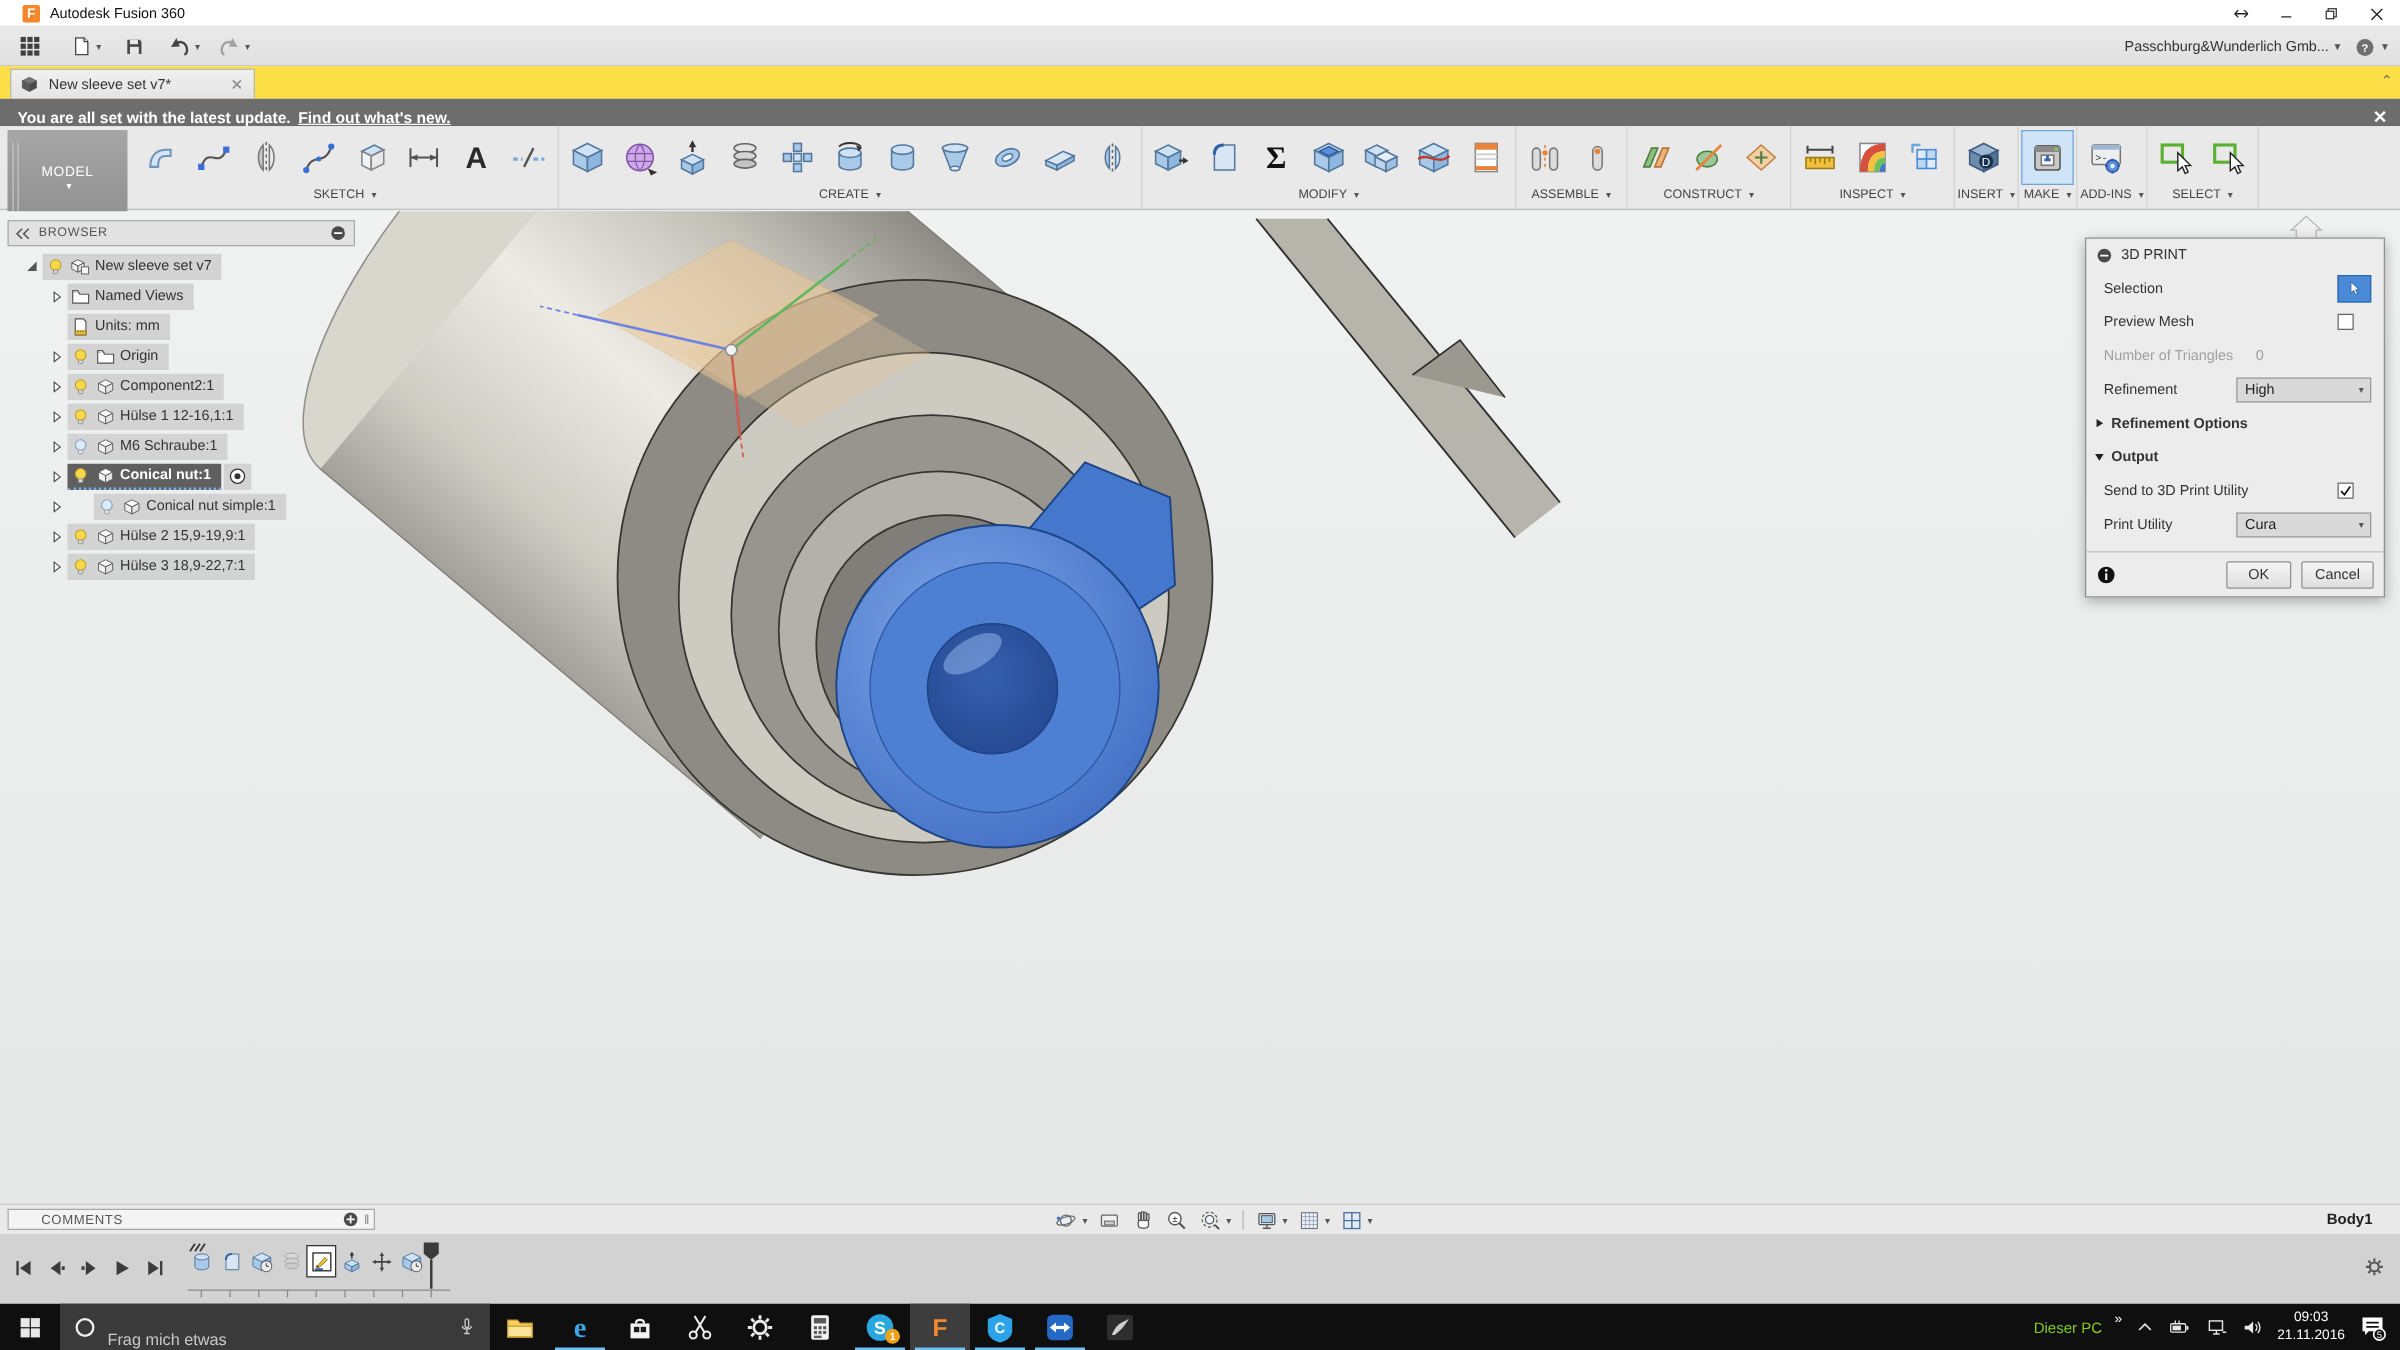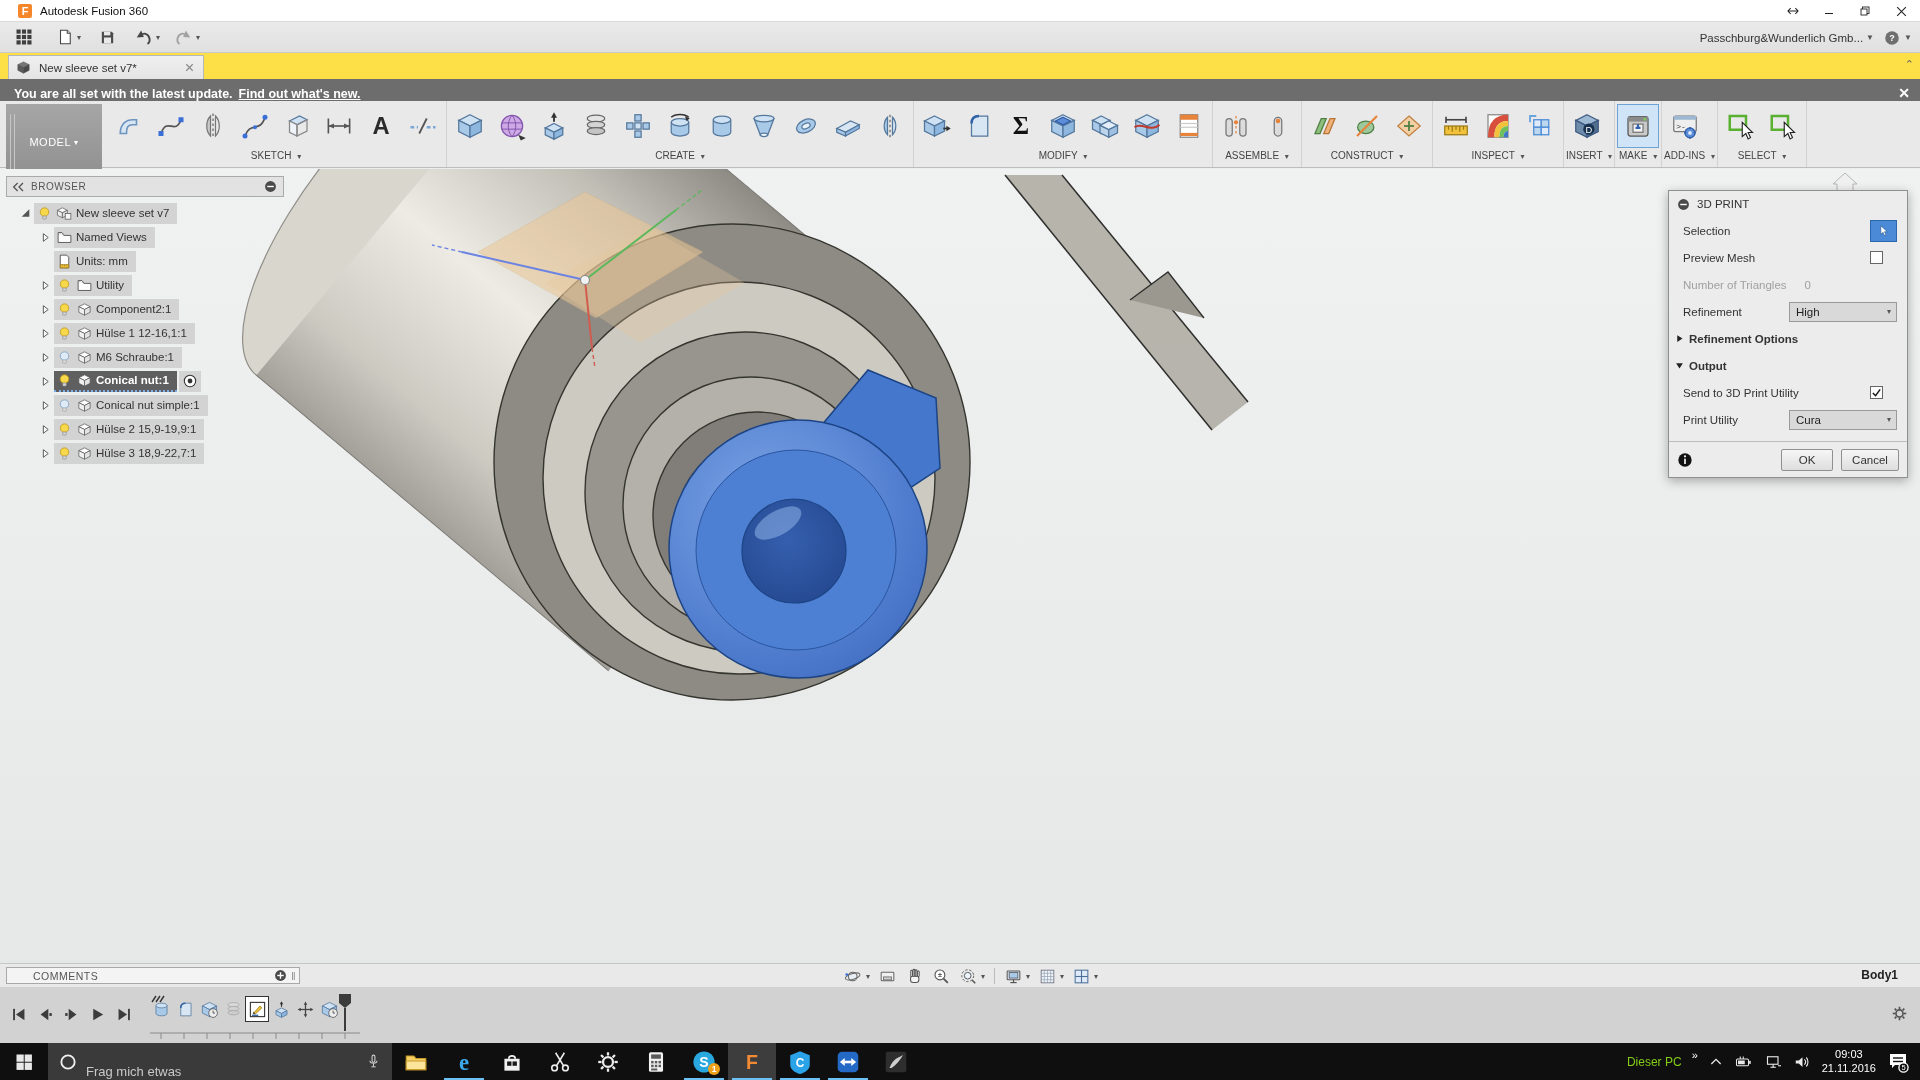--- a/index.html
+++ b/index.html
@@ -26,21 +26,21 @@
   .tab-collapse { position:absolute; right:6px; top:5px; font-size:11px; color:#666; cursor:pointer; }
 
   
   .banner { position:absolute; top:79px; left:0; width:1920px; height:22px; background:#6d6d6d; display:flex; align-items:flex-end; }
   .banner-text { color:#fff; font-size:12.5px; font-weight:bold; margin-left:14px; }
   .banner-link { color:#fff; font-size:12.5px; font-weight:bold; text-decoration:underline; margin-left:6px; cursor:pointer; }
   .banner-close { position:absolute; right:10px; color:#fff; font-size:14px; font-weight:bold; cursor:pointer; }
 
   
   .ribbon { position:absolute; top:101px; left:0; width:1920px; height:67px; background:#e9e9e9; border-bottom:1px solid #bdbdbd; }
-  .model-btn { position:absolute; left:6px; top:3px; width:96px; height:76px; background:linear-gradient(#a6a6a6,#8f8f8f); color:#fff; display:flex; align-items:center; justify-content:center; font-size:11px; letter-spacing:0.5px; cursor:pointer; }
+  .model-btn { position:absolute; left:6px; top:3px; width:96px; height:76px; background:linear-gradient(#a6a6a6,#8f8f8f); color:#fff; display:flex; align-items:center; justify-content:center; font-size:11px; letter-spacing:0.5px; cursor:pointer;flex-direction:column; }
   .model-btn .grip { position:absolute; left:4px; top:10px; bottom:10px; width:5px; border-left:1px solid #c6c6c6; border-right:1px solid #c6c6c6; }
   .rb-groups { position:absolute; left:106px; top:0; height:66px; display:flex; }
   .rb-group { display:flex; flex-direction:column; border-right:1px solid #d2d2d2; padding:0 2px; }
   .rb-icons { display:flex; align-items:center; height:49px; }
   .rb-cell { width:42px; height:44px; display:flex; align-items:center; justify-content:center; cursor:pointer; border:1px solid transparent; }
   .rb-cell.hl { background:#cfe4f7; border:1px solid #6fa3d8; }
   .rb-label { text-align:center; font-size:10px; color:#444; height:15px; cursor:pointer; white-space:nowrap; }
 
   
   .viewport { position:absolute; top:169px; left:0; width:1920px; height:794px; background:linear-gradient(#f0f1f1,#e6e7e7); }
@@ -719,21 +719,21 @@
         </span>
         <span class="pill">
           <svg width="17" height="17" viewBox="0 0 24 24">
             <circle cx="12" cy="10" r="6" fill="#f7d84b" stroke="#c09a20" stroke-width="1.2"></circle>
             <rect x="9.5" y="15.6" width="5" height="4.2" rx="1" fill="#d9d9d9" stroke="#8a8a8a"></rect>
           </svg>
           <svg width="17" height="17" viewBox="0 0 24 24">
             <path d="M3 6.5 L9 6.5 L11 9 L21 9 L21 19 L3 19 Z" fill="#fdfdfd" stroke="#555" stroke-width="1.3"></path>
             <path d="M3 6.5 L3 5 L8.4 5 L10.4 7.5" fill="#fdfdfd" stroke="#555" stroke-width="1.3"></path>
           </svg>
-          <span>Utility</span>
+          <span>Origin</span>
         </span>
       </div>
       <div class="tree-row" style="padding-left: 30px;">
         <span class="expander">
           <svg width="13" height="13" viewBox="0 0 24 24">
             <polygon points="8,5 17,12 8,19" fill="#fdfdfd" stroke="#444" stroke-width="1.6"></polygon>
           </svg>
         </span>
         <span class="pill">
           <svg width="17" height="17" viewBox="0 0 24 24">
@@ -804,21 +804,21 @@
           </svg>
           <span>Conical nut:1</span>
         </span>
         <span class="radio-slot">
           <svg width="16" height="16" viewBox="0 0 24 24">
             <circle cx="12" cy="12" r="8.5" fill="#fff" stroke="#333" stroke-width="1.6"></circle>
             <circle cx="12" cy="12" r="3.6" fill="#333"></circle>
           </svg>
         </span>
       </div>
-      <div class="tree-row" style="padding-left: 30px;">
+      <div class="tree-row" style="padding-left: 30px; gap: 21px;">
         <span class="expander">
           <svg width="13" height="13" viewBox="0 0 24 24">
             <polygon points="8,5 17,12 8,19" fill="#fdfdfd" stroke="#444" stroke-width="1.6"></polygon>
           </svg>
         </span>
         <span class="pill">
           <svg width="17" height="17" viewBox="0 0 24 24">
             <circle cx="12" cy="10" r="6" fill="#ddeaf7" stroke="#7f9fc0" stroke-width="1.2"></circle>
             <rect x="9.5" y="15.6" width="5" height="4.2" rx="1" fill="#e4e4e4" stroke="#9a9a9a"></rect>
           </svg>

